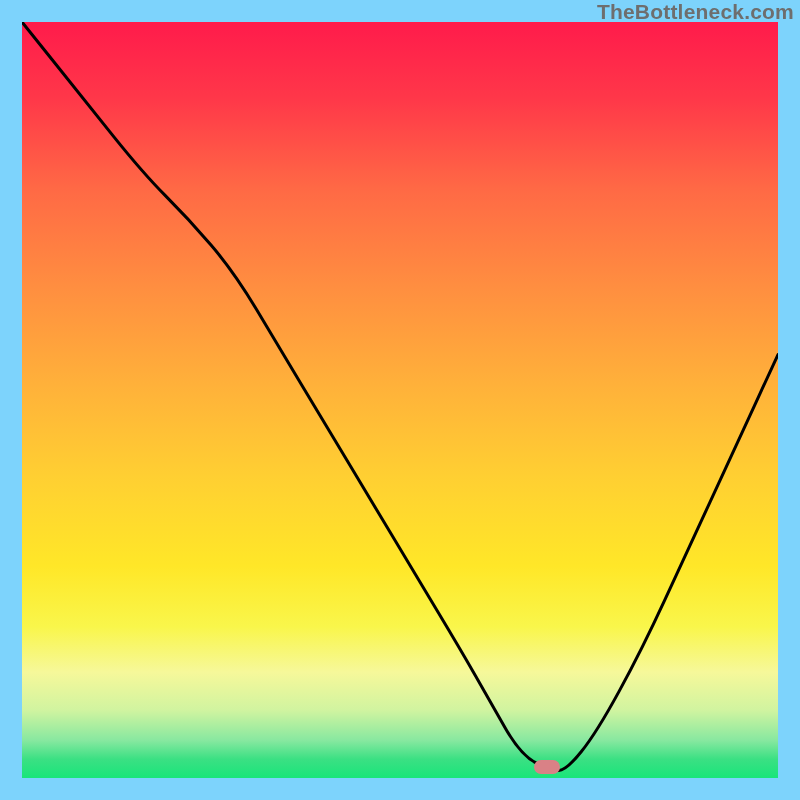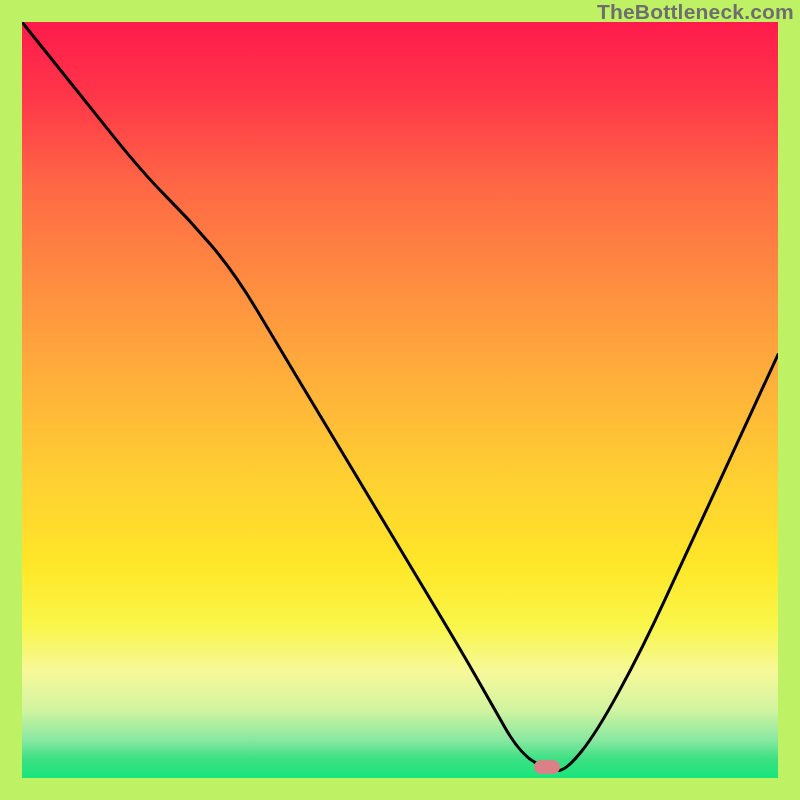--- a/index.html
+++ b/index.html
@@ -1,21 +1,21 @@
 <!DOCTYPE html>
 <html><head>
 <meta charset="utf-8">
 <style>
   * { margin: 0; padding: 0; box-sizing: border-box; }
   html, body { width: 800px; height: 800px; background: #000; overflow: hidden; }
   .container {
     position: relative;
     width: 800px;
     height: 800px;
-    background: #bef264;
+    background: #7dd3fc;
   }
   .plot-area {
     position: absolute;
     left: 22px;
     top: 22px;
     width: 756px;
     height: 756px;
     overflow: hidden;
   }
   .gradient-bg {

